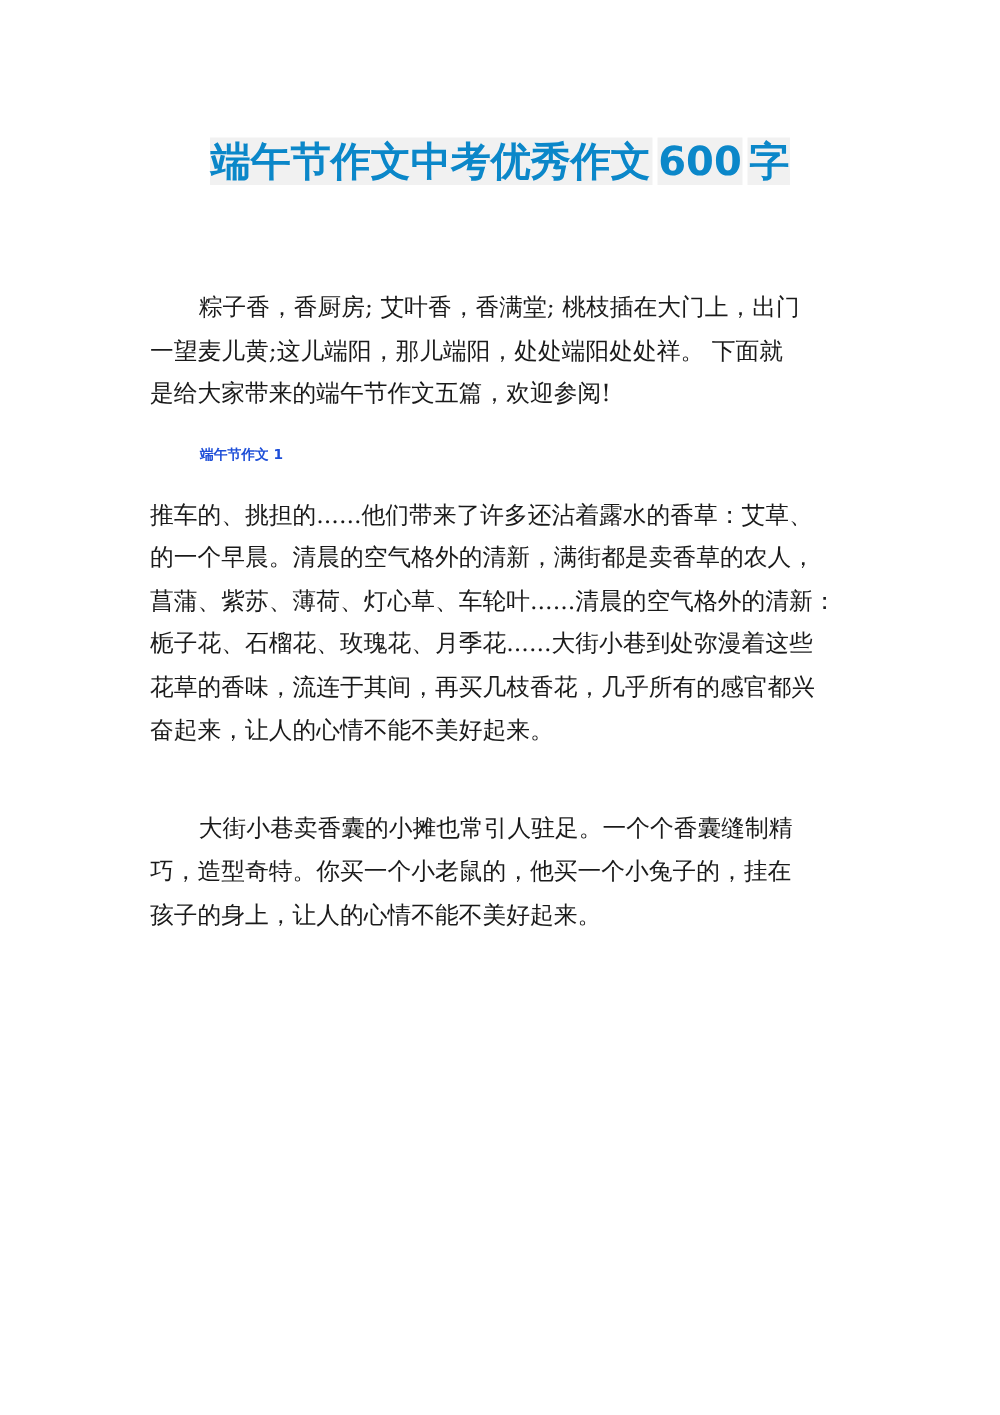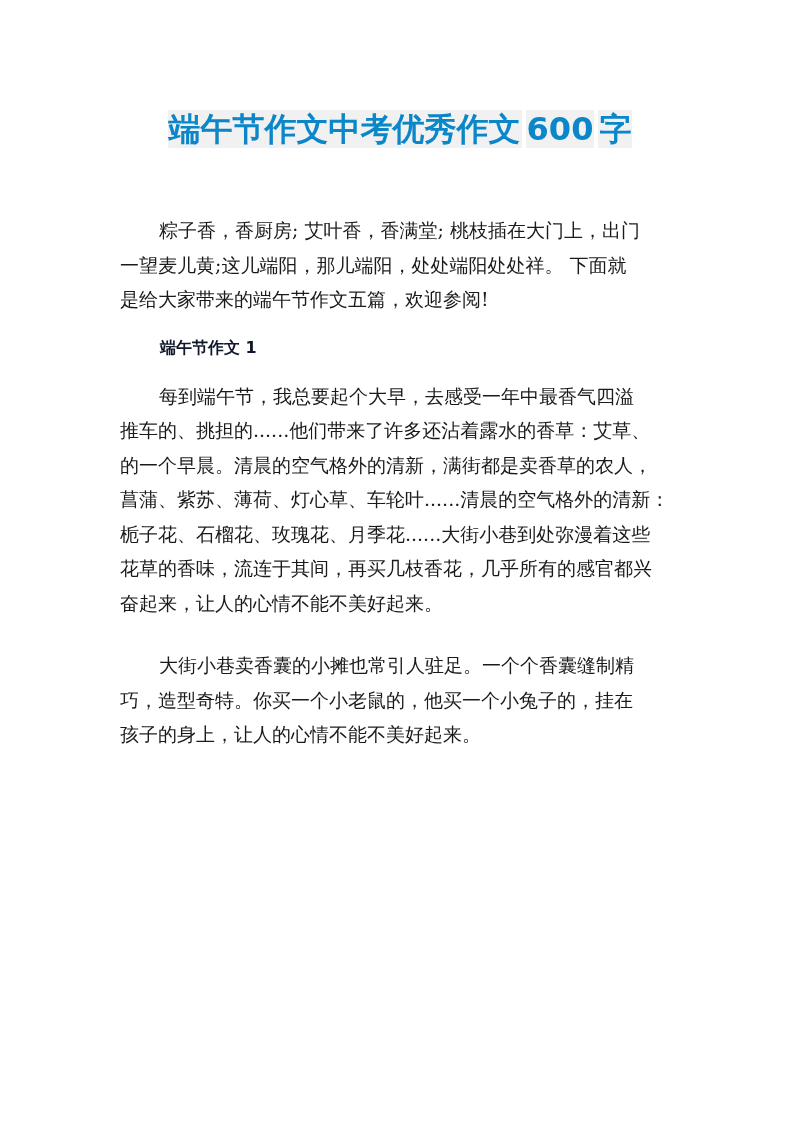--- a/index.html
+++ b/index.html
@@ -46,26 +46,26 @@
       position: absolute;
       left: 120px;
       top: 213px;
       width: 562px;
     }
     .heading {
       margin: 14px 0 14px 0;
       padding-left: 40px;
       font-family: "DejaVu Sans", "Liberation Sans", sans-serif;
       font-weight: bold;
-      font-size: 16px;
+      font-size: 11px;
       line-height: 34px;
-      color: #0f172a;
+      color: #1d4ed8;
     }
     .line { display: block; text-indent: 0; }
-    .line.first { padding-left: 39px; }
+    .line.first { padding-left: 39px; margin-top: 16px; }
     .p-block {
       font-size: 19px;
       line-height: 34.5px;
       margin: 0;
       white-space: nowrap;
     }
     .p-gap { height: 14px; }
   </style>
 </head>
 <body>
@@ -80,21 +80,20 @@
 
     <div class="p-block">
       <span class="line first">粽子香，香厨房; 艾叶香，香满堂; 桃枝插在大门上，出门</span>
       <span class="line">一望麦儿黄;这儿端阳，那儿端阳，处处端阳处处祥。 下面就</span>
       <span class="line">是给大家带来的端午节作文五篇，欢迎参阅!</span>
     </div>
 
     <div class="heading">端午节作文 1</div>
 
     <div class="p-block">
-      <span class="line first">每到端午节，我总要起个大早，去感受一年中最香气四溢</span>
       <span class="line">推车的、挑担的......他们带来了许多还沾着露水的香草：艾草、</span>
       <span class="line">的一个早晨。清晨的空气格外的清新，满街都是卖香草的农人，</span>
       <span class="line">菖蒲、紫苏、薄荷、灯心草、车轮叶......清晨的空气格外的清新：</span>
       <span class="line">栀子花、石榴花、玫瑰花、月季花......大街小巷到处弥漫着这些</span>
       <span class="line">花草的香味，流连于其间，再买几枝香花，几乎所有的感官都兴</span>
       <span class="line">奋起来，让人的心情不能不美好起来。</span>
     </div>
 
     <div class="p-gap"></div>
 

